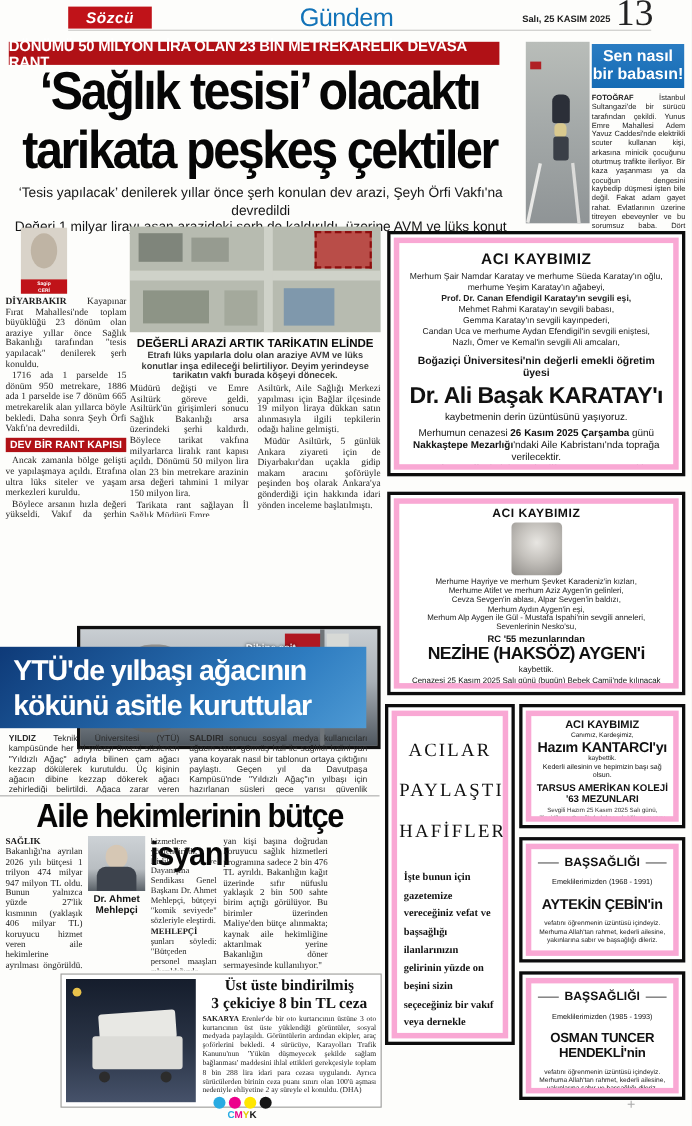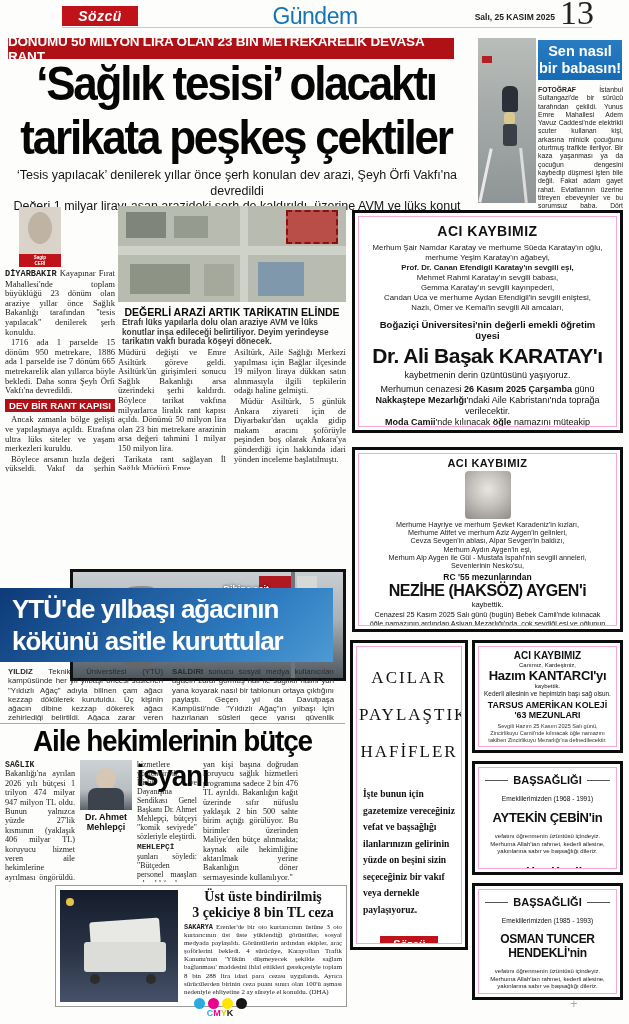--- a/index.html
+++ b/index.html
@@ -16,37 +16,37 @@
   .page-num{font-family:"Liberation Serif",serif;font-size:34px;color:#222;}
   .header-rule{height:1px;background:#c9c9c6;}
   
   .banner{background:#b01116;color:#fff;font-weight:bold;font-size:13.5px;
           display:flex;align-items:center;justify-content:center;letter-spacing:-.2px;}
   
   .main-headline{font-weight:bold;font-size:44px;line-height:49px;letter-spacing:-2.2px;
                  text-align:center;color:#060606;transform:scaleY(1.1);transform-origin:center top;}
   .deck{font-size:12.5px;line-height:15.5px;text-align:center;color:#161616;}
   .news{font-family:"Liberation Serif",serif;font-size:8.6px;line-height:9.6px;color:#1c1c1c;text-align:justify;}
-  .news .lead{font-family:Liberation Mono, monospace;font-weight:bold;}
+  .news .lead{font-family:Liberation Serif, serif;font-weight:bold;}
   .news p{margin:0 0 1px 0;text-indent:6px;}
   .news p.noind{text-indent:0;}
   .subhead-red{background:#b01116;color:#fff;font-family:"Liberation Sans",sans-serif;
                font-weight:bold;font-size:9.5px;text-align:center;padding:2px 0;margin:3px 0;}
   .byline-photo{float:left;width:42px;height:60px;margin:1px 4px 2px 14px;background:#d9d3c9;position:relative;}
   .byline-head{position:absolute;left:9px;top:5px;width:24px;height:32px;border-radius:50%;background:#bfb4a4;}
   .byline-label{position:absolute;left:0;bottom:0;width:100%;background:#c01319;color:#fff;
                 font-family:"Liberation Sans",sans-serif;font-weight:bold;font-size:4.5px;line-height:5.5px;
                 text-align:center;padding:1px 0;}
   
   .aerial{background:#b7bbb0;overflow:hidden;position:relative;}
   .cap-title{font-weight:bold;font-size:10.5px;text-align:center;color:#0a0a0a;}
-  .cap-text{font-weight:bold;font-size:8.3px;line-height:9.5px;text-align:left;color:#3c3c3c;}
+  .cap-text{font-weight:bold;font-size:8.3px;line-height:9.5px;text-align:center;color:#3c3c3c;}
   
   .box2{border:3px solid #0c0c0c;background:#fff;box-sizing:border-box;}
-  .box2 .inner{border:1px solid #f9a8d4;margin:3px;padding:4px 8px;box-sizing:border-box;
+  .box2 .inner{border:5px solid #f9a8d4;margin:3px;padding:4px 8px;box-sizing:border-box;
                height:calc(100% - 6px);overflow:hidden;text-align:center;}
   .obit-title{font-weight:bold;font-size:14px;letter-spacing:.5px;margin:2px 0 4px 0;}
   .obit-lines{font-size:7.8px;line-height:10px;color:#222;}
   .obit-name{font-weight:bold;letter-spacing:-.5px;}
   
   .feature-title{background:linear-gradient(180deg,#2a7cc2,#156bb4);color:#fff;font-weight:bold;
                  font-size:14.5px;line-height:17px;text-align:center;display:flex;align-items:center;justify-content:center;}
   .feature-body{font-size:6.8px;line-height:8.3px;text-align:justify;color:#222;}
   .feature-body .lead{font-weight:bold;}
   

